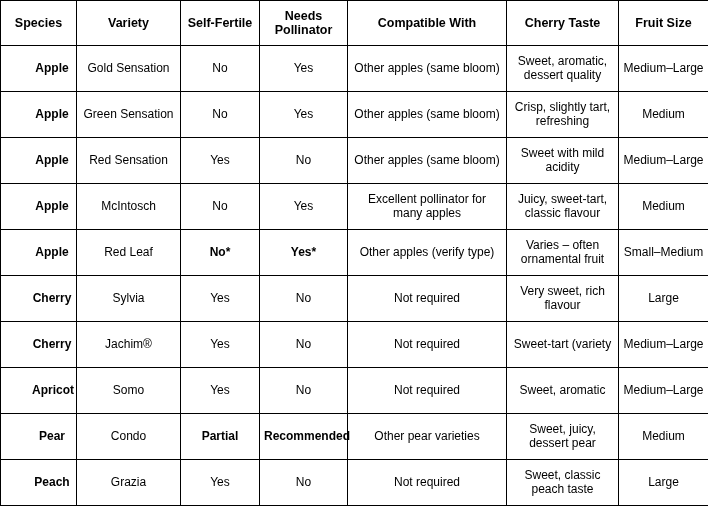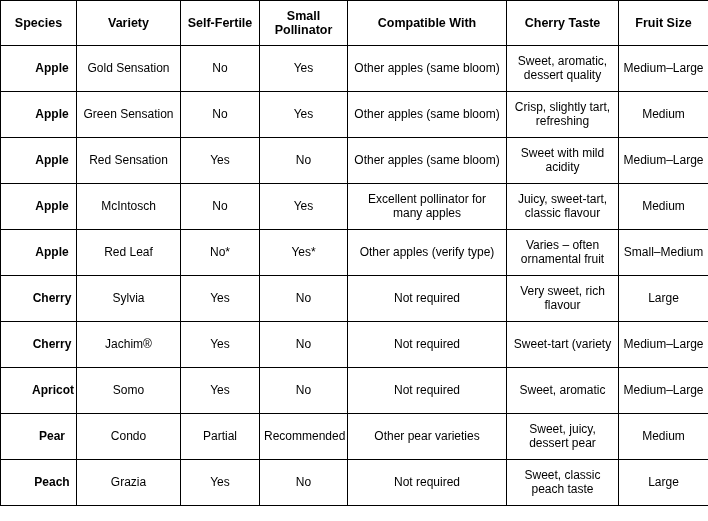--- a/index.html
+++ b/index.html
@@ -34,21 +34,21 @@
   .fruit-table tbody td {
     font-size: 12px;
     height: 39px;
   }
   td.species-cell {
     font-weight: bold;
     font-size: 12.5px;
     padding-left: 31px;
   }
   td.bold-cell {
-    font-weight: normal;
+    font-weight: bold;
   }
   
   col.c-species   { width: 76px; }
   col.c-variety   { width: 104px; }
   col.c-self      { width: 79px; }
   col.c-pollin    { width: 88px; }
   col.c-compat    { width: 159px; }
   col.c-taste     { width: 112px; }
   col.c-size      { width: 90px; }
 </style>
@@ -63,21 +63,21 @@
     <col class="c-pollin">
     <col class="c-compat">
     <col class="c-taste">
     <col class="c-size">
   </colgroup>
   <thead>
     <tr>
       <th>Species</th>
       <th>Variety</th>
       <th>Self-Fertile</th>
-      <th>Small Pollinator</th>
+      <th>Needs Pollinator</th>
       <th>Compatible With</th>
       <th>Cherry Taste</th>
       <th>Fruit Size</th>
     </tr>
   </thead>
   <tbody id="table-body">
       <tr>
         <td class="species-cell">Apple</td>
         <td>Gold Sensation</td>
         <td>No</td>

